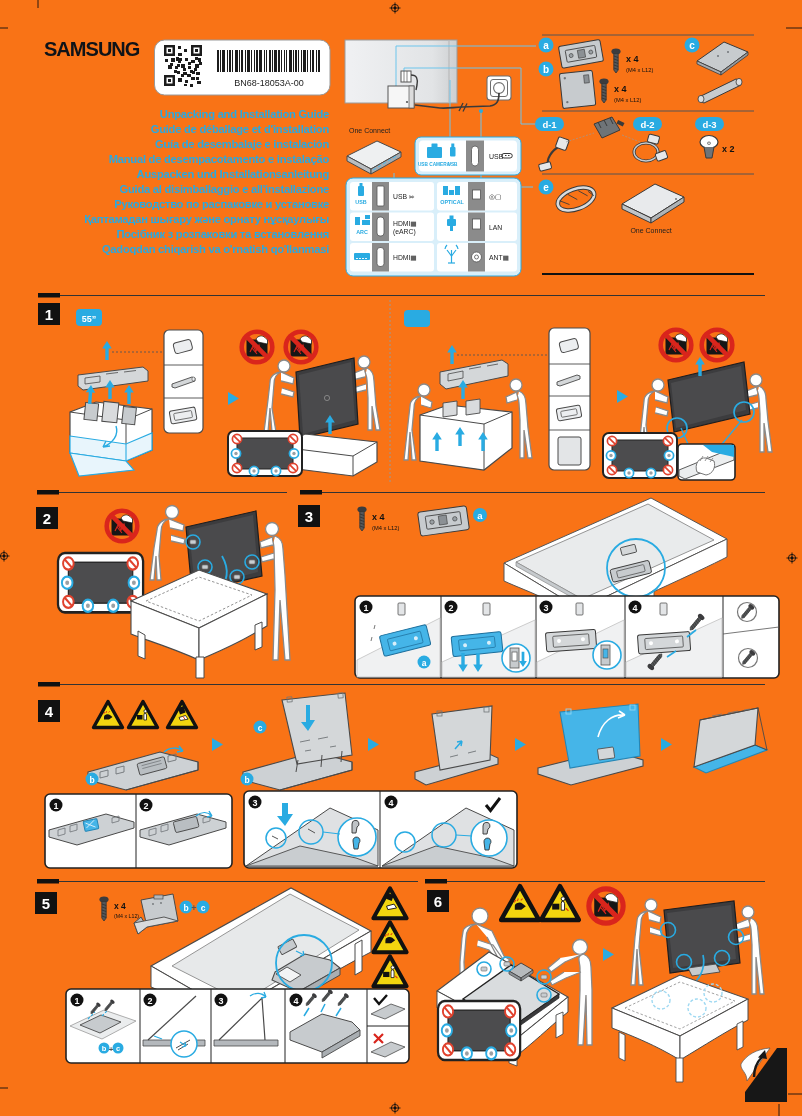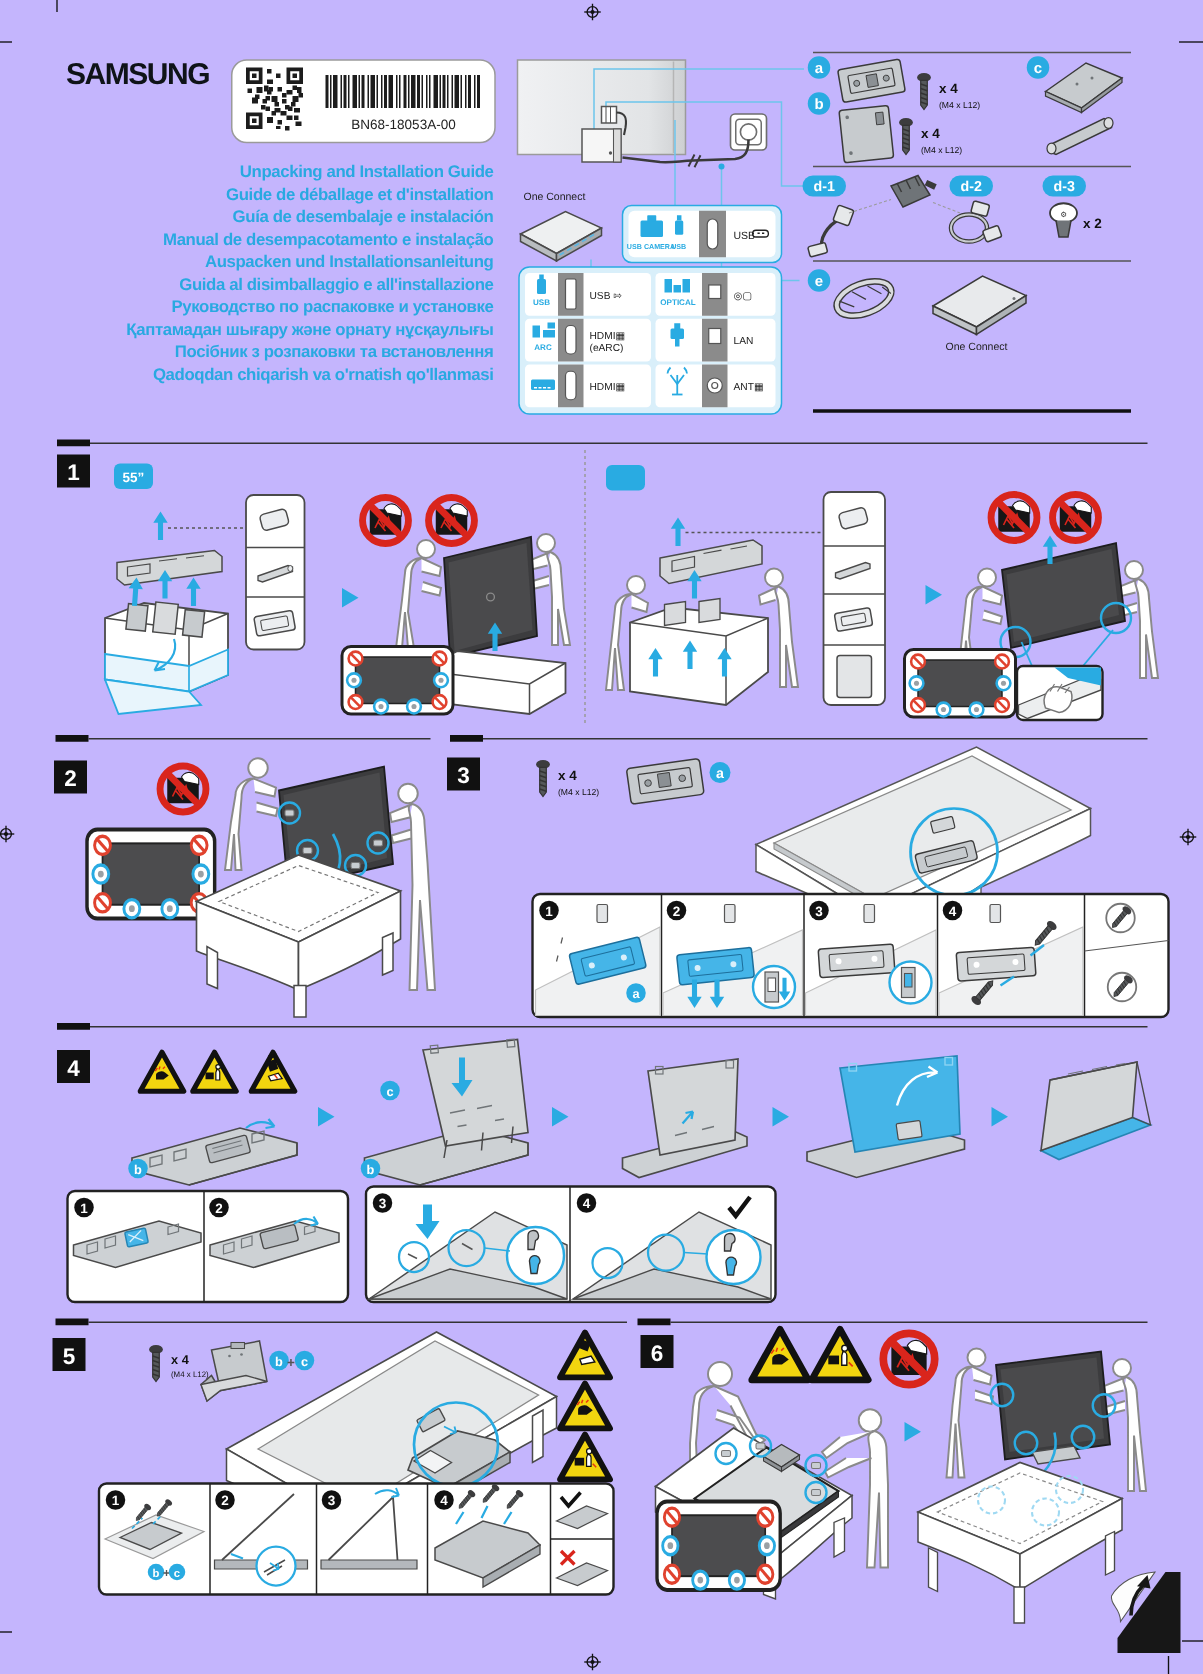--- a/index.html
+++ b/index.html
@@ -1,16 +1,16 @@
 <!DOCTYPE html>
 <html><head>
 <meta charset="utf-8">
 <style>
 html,body{margin:0;padding:0;background:#fff;}
-#page{position:relative;width:802px;height:1116px;background:#c4b5fd;overflow:hidden;}
+#page{position:relative;width:802px;height:1116px;background:#f97316;overflow:hidden;}
 svg{position:absolute;left:0;top:0;}
 text{font-family:"Liberation Sans",sans-serif;}
 </style>
 </head>
 <body>
 <div id="page">
 <svg width="802" height="1116" viewBox="0 0 802 1116">
 <defs>
 <linearGradient id="tvg" x1="0" y1="0" x2="1" y2="0">
  <stop offset="0" stop-color="#f0f1f3"></stop>

